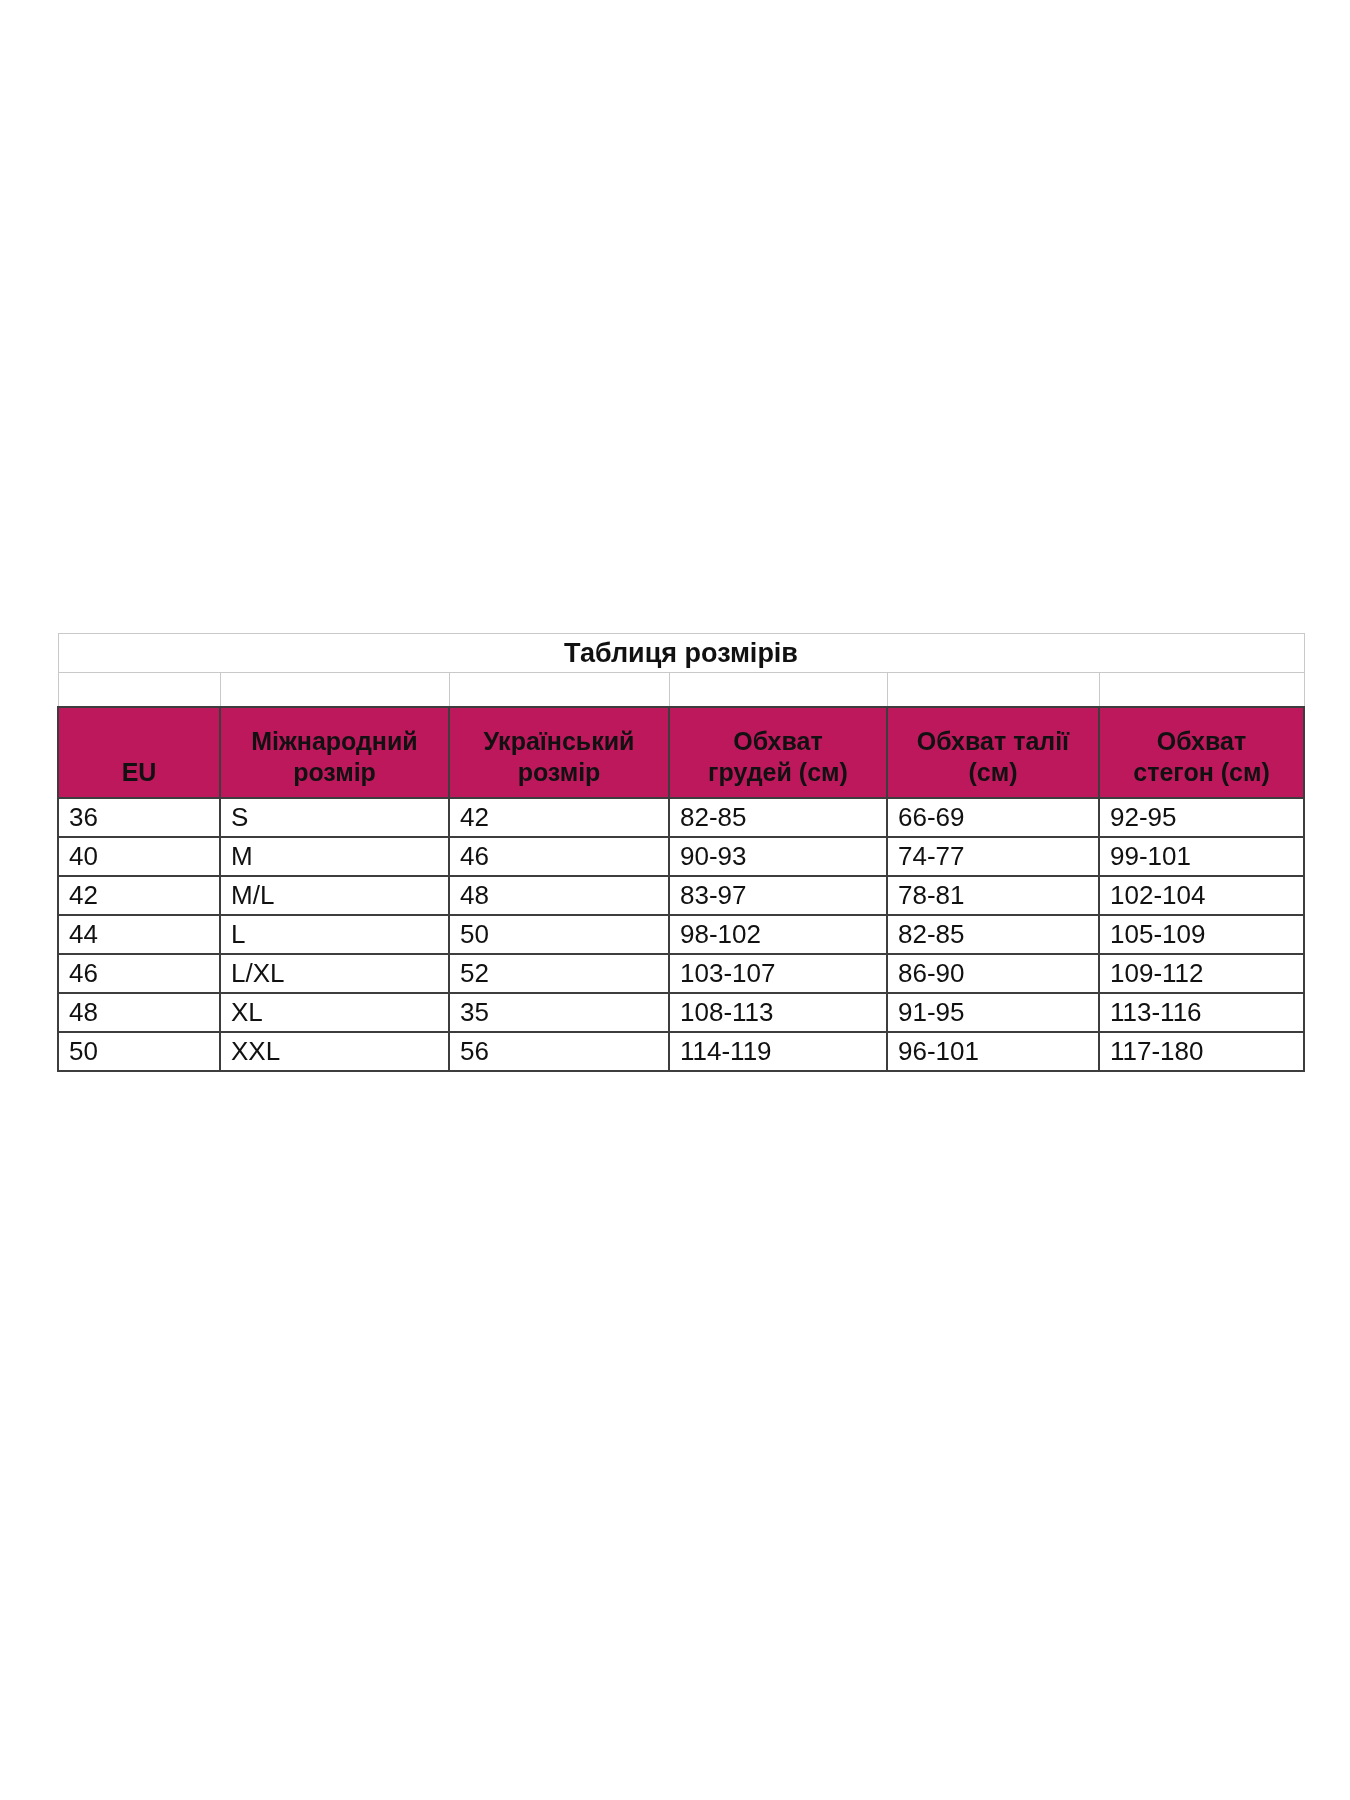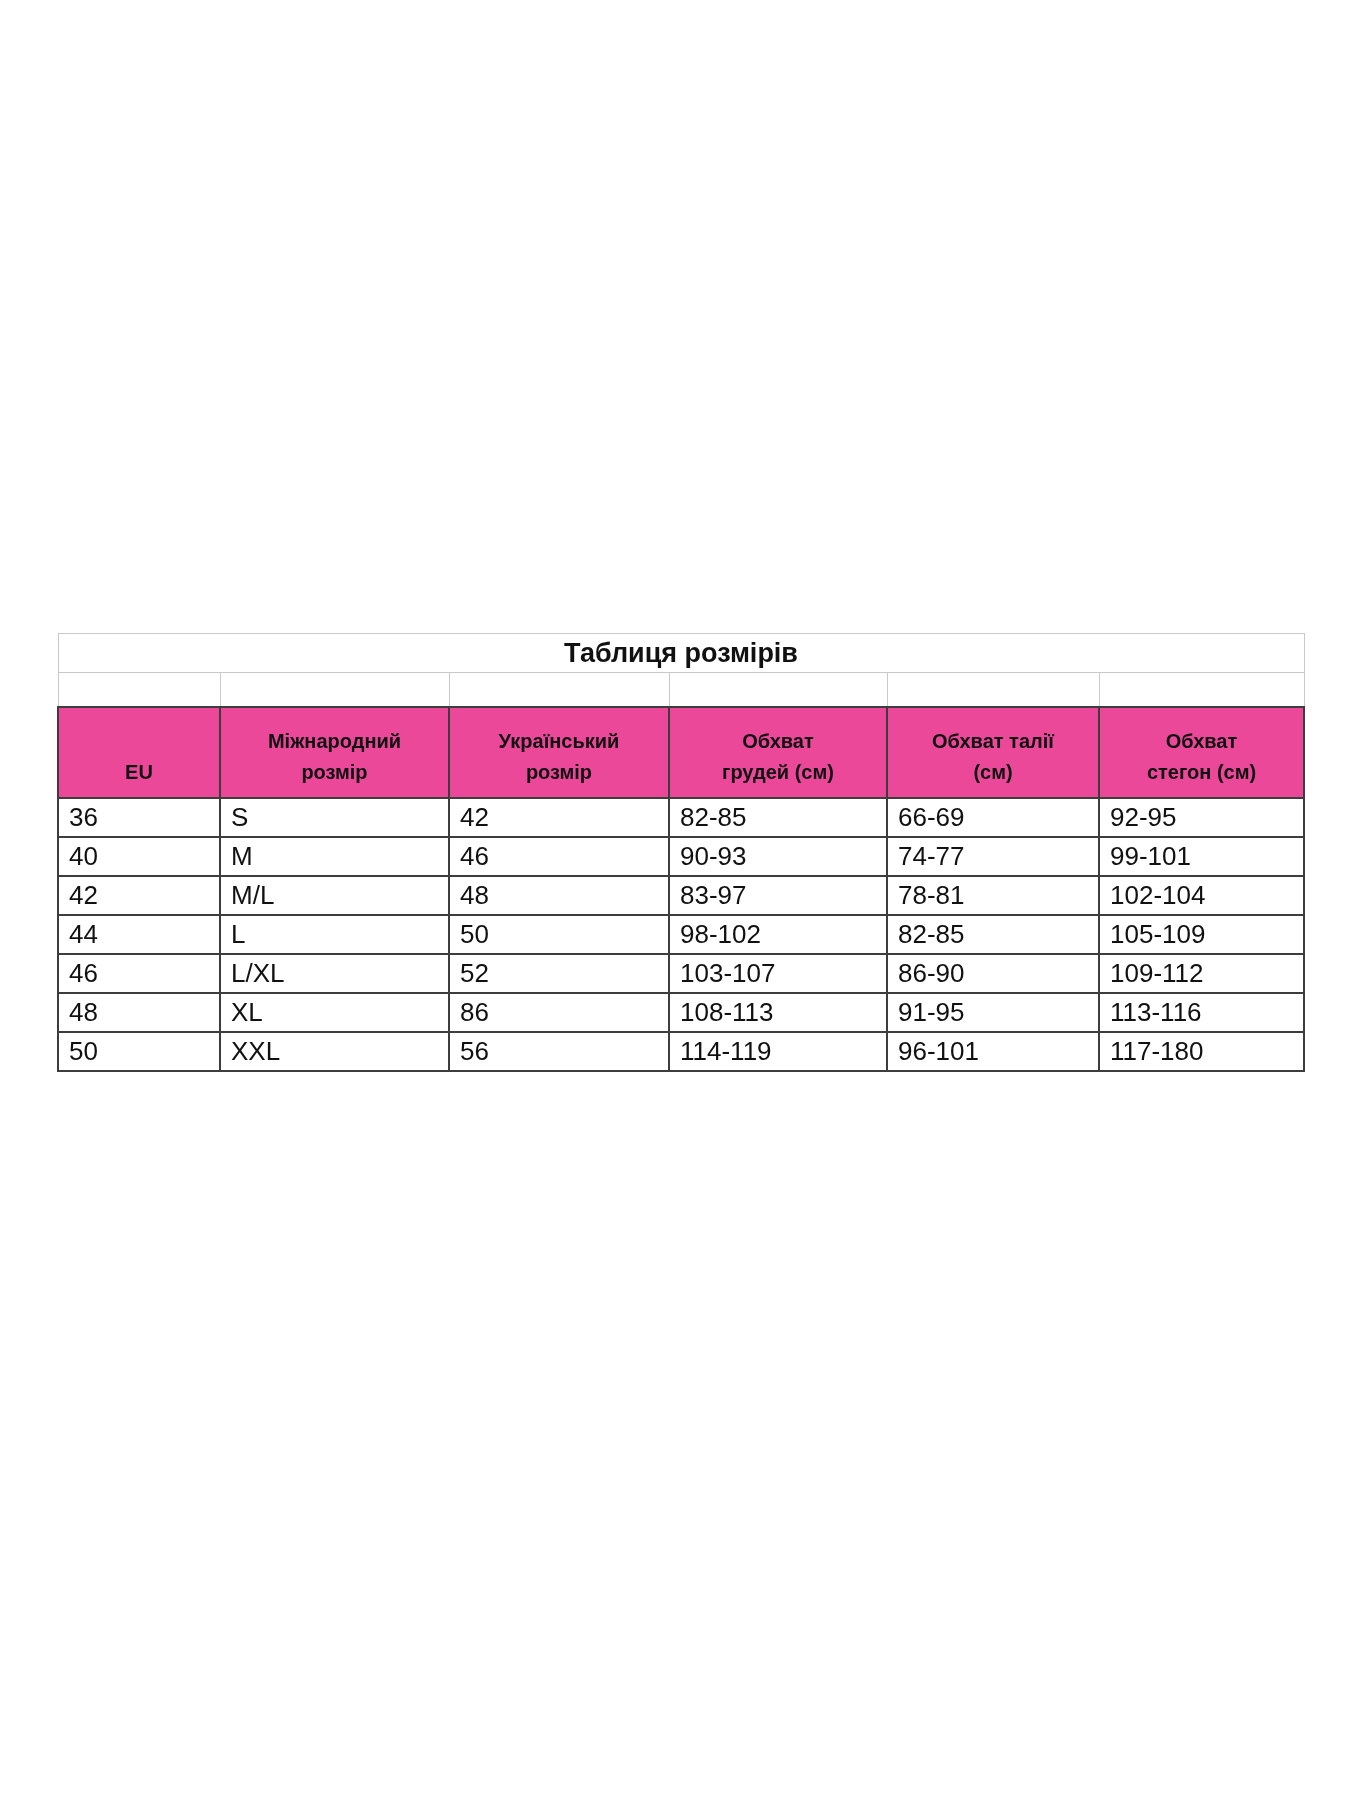--- a/index.html
+++ b/index.html
@@ -36,26 +36,26 @@
   
   tr.spacer-row td {
     border: 1px solid #c9c9c9;
     height: 33px;
     padding: 0;
     background: #ffffff;
   }
   
   tr.header-row th {
     border: 2px solid #3d3d3d;
-    background: #ec4899;
+    background: #be185d;
     height: 80px;
     vertical-align: bottom;
     text-align: center;
     font-weight: bold;
-    font-size: 20px;
+    font-size: 25px;
     line-height: 31px;
     padding: 0 2px 9px 2px;
     white-space: pre-line;
   }
   
   tr.data-row td {
     border: 2px solid #3d3d3d;
     height: 37px;
     vertical-align: middle;
     text-align: left;
@@ -143,21 +143,21 @@
     <td>46</td>
     <td>L/XL</td>
     <td>52</td>
     <td>103-107</td>
     <td>86-90</td>
     <td>109-112</td>
   </tr>
   <tr class="data-row">
     <td>48</td>
     <td>XL</td>
-    <td>86</td>
+    <td>35</td>
     <td>108-113</td>
     <td>91-95</td>
     <td>113-116</td>
   </tr>
   <tr class="data-row">
     <td>50</td>
     <td>XXL</td>
     <td>56</td>
     <td>114-119</td>
     <td>96-101</td>

